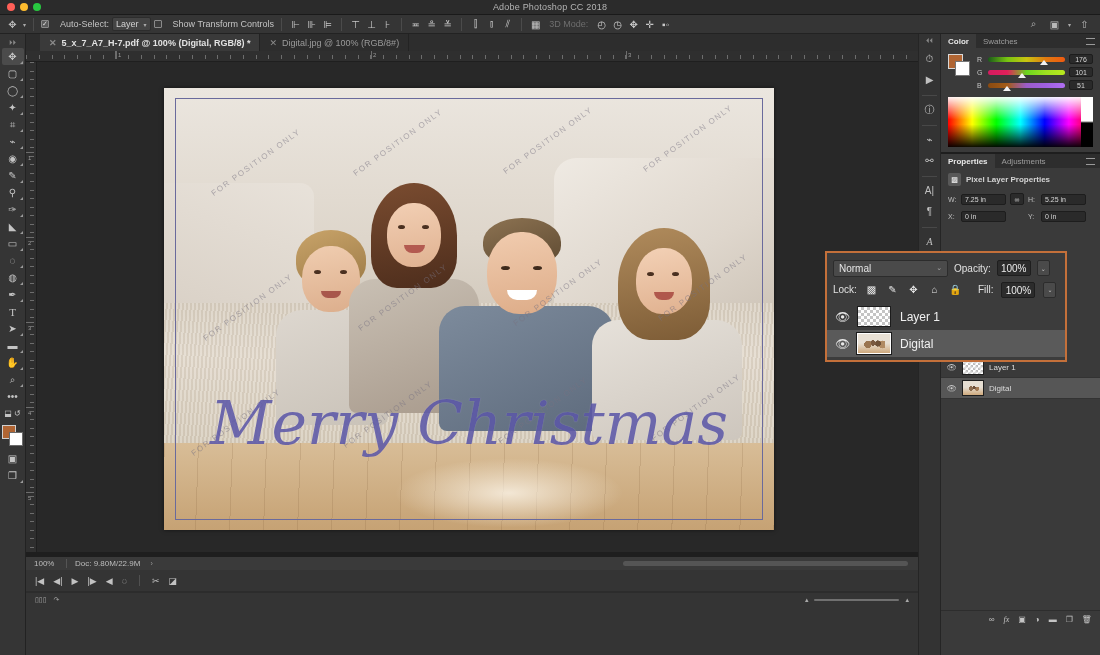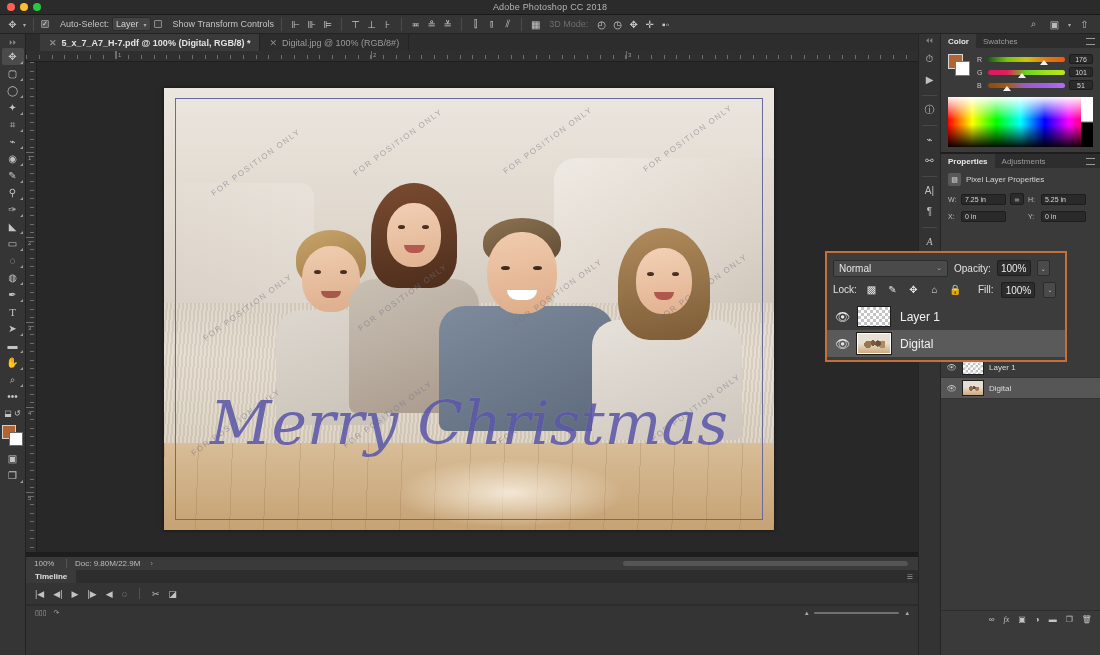--- a/index.html
+++ b/index.html
@@ -206,21 +206,21 @@
           border-radius:2px; font-size:7px; color:#d6d6d6; text-align:center; line-height:9px; }
   .spectrum { margin-top:4px; height:50px; position:relative;
               background:linear-gradient(to right,#ff0000,#ffff00,#00ff00,#00ffff,#0000ff,#ff00ff,#ff0000); }
   .spectrum::after{ content:''; position:absolute; inset:0;
               background:linear-gradient(to bottom, rgba(255,255,255,.95), rgba(255,255,255,0) 45%, rgba(0,0,0,0) 55%, rgba(0,0,0,.95)); }
   .sp-end { position:absolute; right:0; top:0; width:12px; height:50px;
             background:linear-gradient(to bottom,#ffffff 0 48%,#000000 52% 100%); z-index:2; }
 
   
   .propbody { padding:5px 7px; }
-  .prop-title { display:flex; align-items:center; gap:5px; margin-bottom:7px; }
+  .prop-title { display:flex; align-items:center; gap:5px; margin-bottom:7px;font-weight:bold; }
   .prop-ic { width:13px; height:13px; background:#585858; border-radius:2px;
              display:flex; align-items:center; justify-content:center; font-size:7px; color:#ddd; }
   .prop-tx { font-size:8px; color:#d4d4d4; }
   .prow { display:flex; align-items:center; gap:4px; margin-bottom:5px; }
   .plbl { font-size:7px; color:#bdbdbd; width:9px; }
   .pfield { height:11px; background:#2a2a2a; border:1px solid #1d1d1d; border-radius:2px;
             font-size:7px; color:#d6d6d6; padding:0 3px; line-height:10px; width:45px; }
   .plink { width:14px; height:12px; background:#2b2b2b; border:1px solid #1d1d1d;
            border-radius:2px; display:flex; align-items:center; justify-content:center;
            font-size:7px; color:#cfcfcf; }
@@ -615,24 +615,20 @@
 
   <div class="statusbar">
     <div class="sb-zoom">100%</div>
     <div class="sb-sep"></div>
     <div class="sb-doc">Doc: 9.80M/22.9M</div>
     <div class="sb-arrow">›</div>
     <div class="sb-scroll"></div>
   </div>
 
   <div class="tl-panel">
-    <div class="tl-tabrow">
-      <div class="tl-tab">Timeline</div>
-      <div class="tl-menu">☰</div>
-    </div>
     <div class="tl-ctrl">
       <div class="tl-ico">|◀</div>
       <div class="tl-ico">◀|</div>
       <div class="tl-ico">▶</div>
       <div class="tl-ico">|▶</div>
       <div class="tl-ico">◀</div>
       <div class="tl-ico">◌</div>
       <div class="tl-vsep"></div>
       <div class="tl-ico">✂</div>
       <div class="tl-ico">◪</div>

